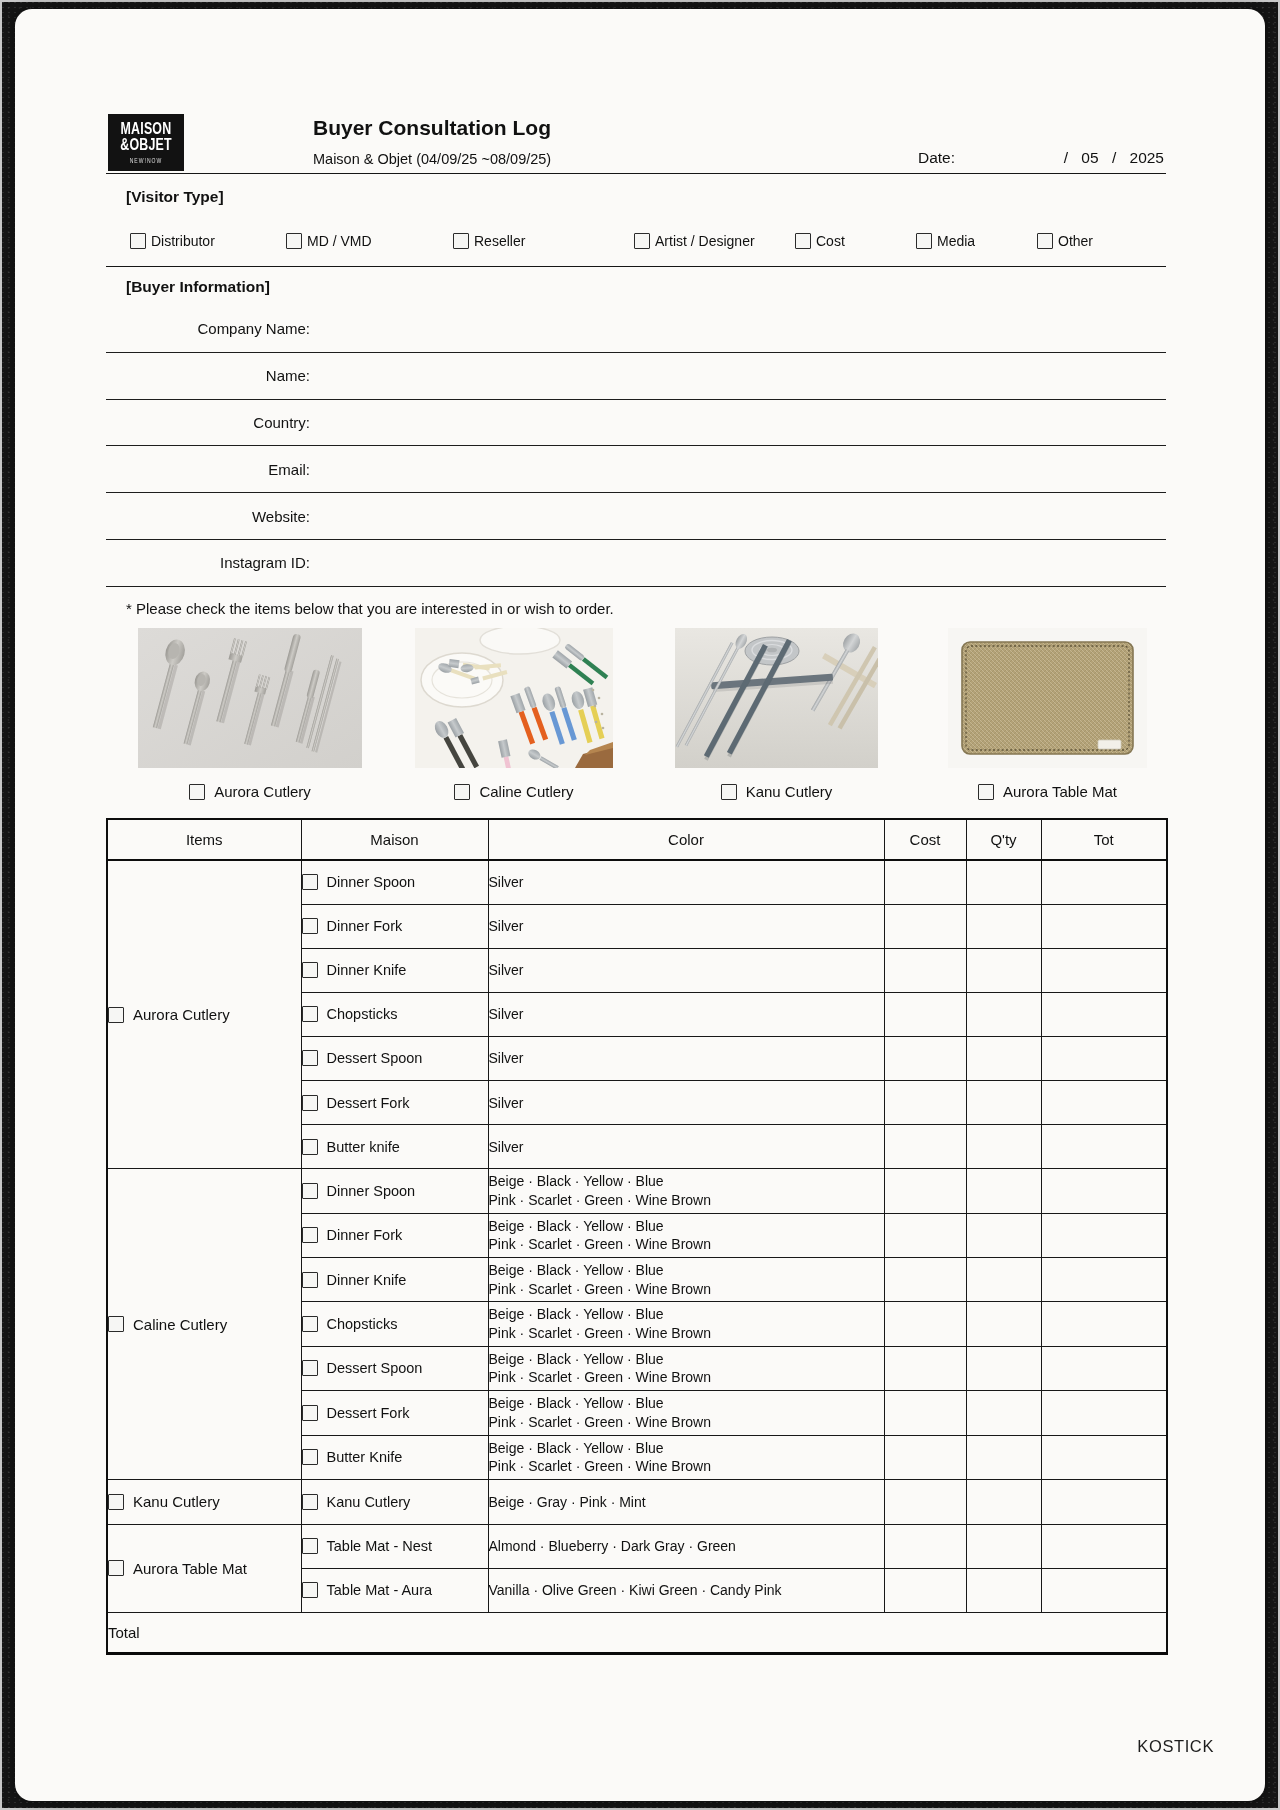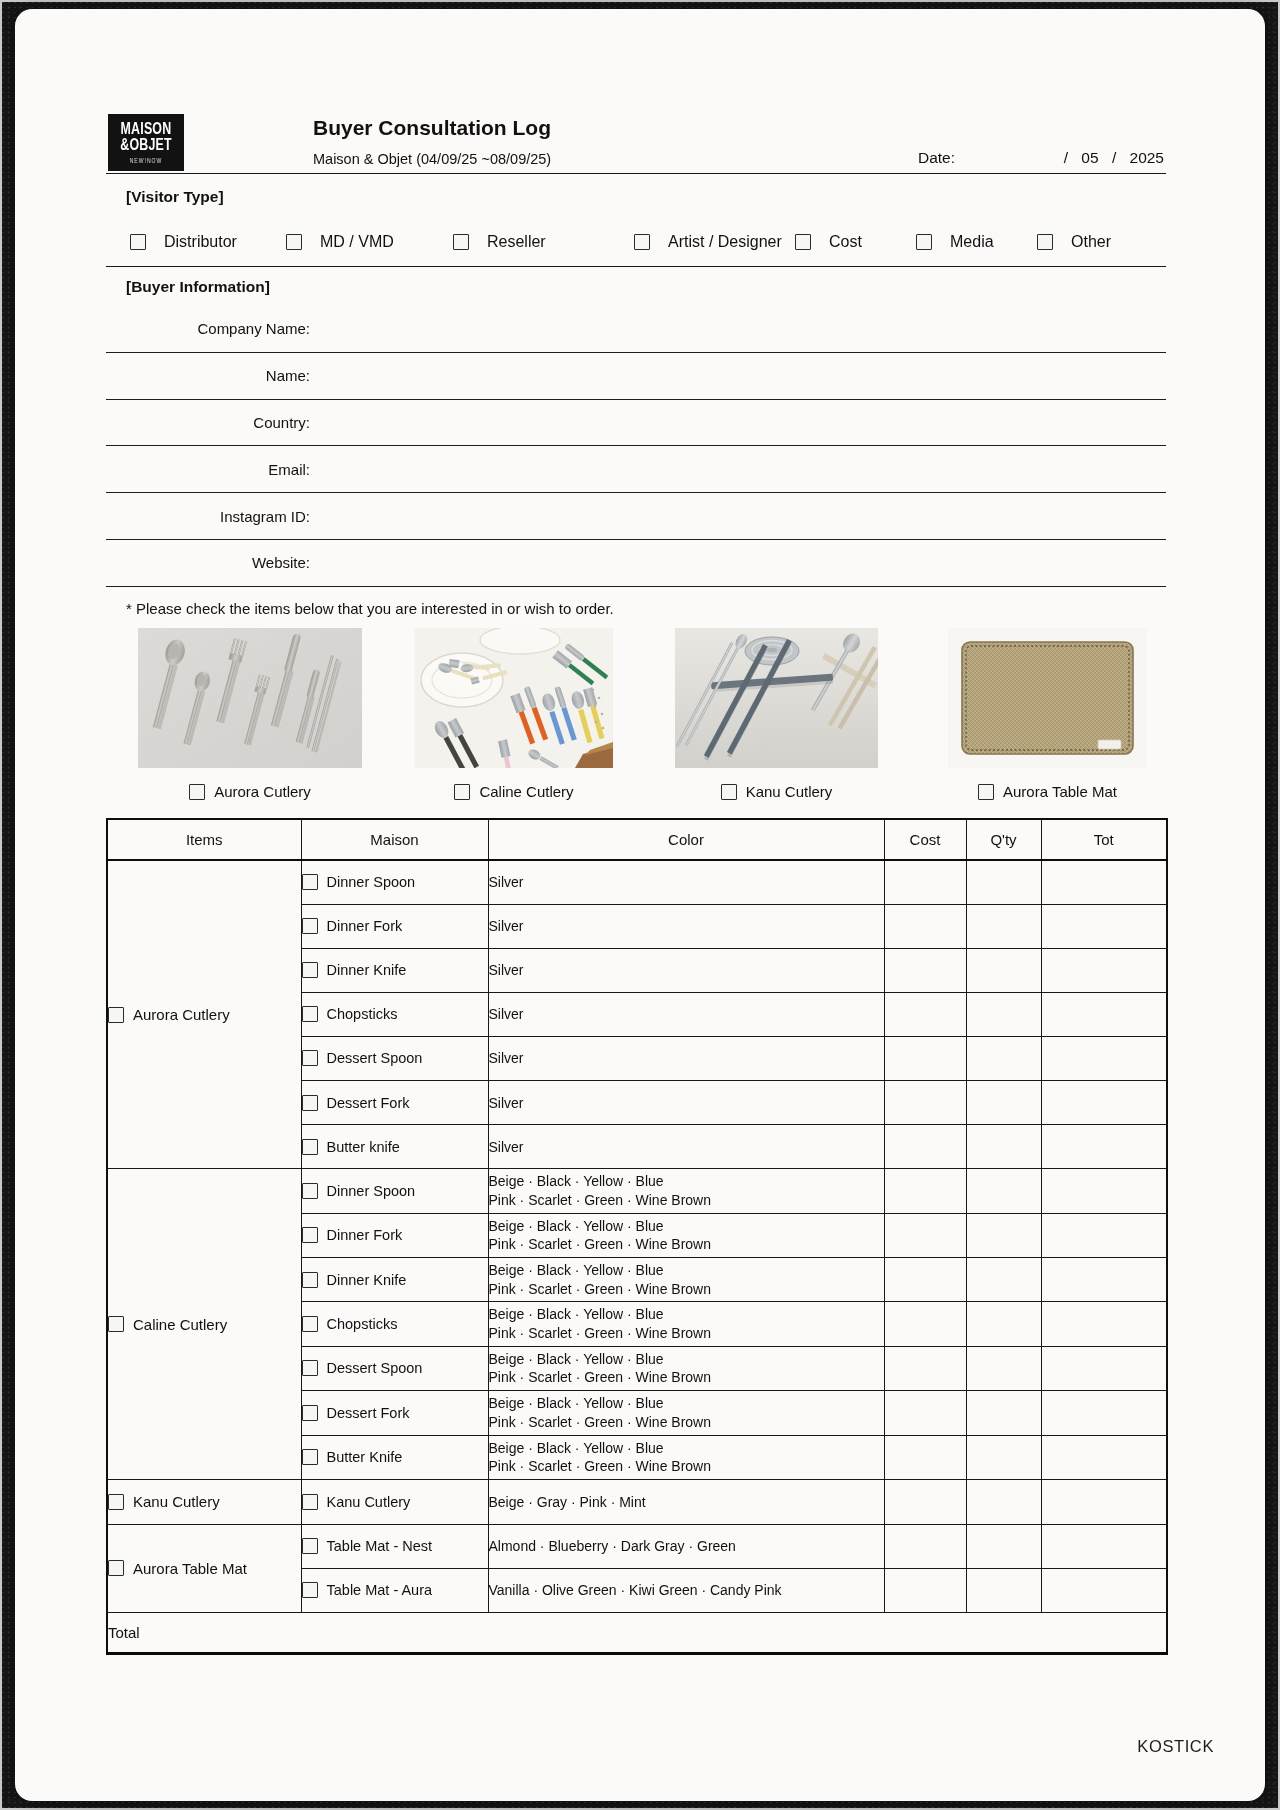--- a/index.html
+++ b/index.html
@@ -30,21 +30,21 @@
   .date-label{position:absolute;left:812px;top:149px;font-size:15.5px;}
   .date-value{position:absolute;right:2px;top:149px;font-size:15.5px;word-spacing:9px;}
   .rule{position:absolute;left:0;width:1060px;border-top:1.8px solid #161616;}
   .rule-header{top:173px;}
   .rule-visitor{top:266px;}
 
   
   .sec-label{position:absolute;left:20px;font-size:15.5px;font-weight:bold;}
   .visitor-label{top:188px;}
   .visitor-row{position:absolute;left:0;top:233px;width:1060px;height:20px;}
-  .opt{position:absolute;top:0;display:flex;align-items:center;gap:18px;font-size:16px;cursor:default;}
+  .opt{position:absolute;top:0;display:flex;align-items:center;gap:5px;font-size:14px;cursor:default;}
 
   
   .buyer-label{top:278px;}
   .buyer-rows{position:absolute;left:0;top:306px;width:1060px;}
   .buyer-row{height:45.8px;border-bottom:1.6px solid #1d1d1d;display:flex;align-items:center;}
   .flabel{width:204px;text-align:right;font-size:15px;}
   .fline{flex:1;height:100%;}
 
   
   .note{position:absolute;left:20px;top:600px;font-size:15px;}
@@ -135,25 +135,25 @@
         </div>
         <div class="buyer-row">
           <div class="flabel">Country:</div>
           <div class="fline"></div>
         </div>
         <div class="buyer-row">
           <div class="flabel">Email:</div>
           <div class="fline"></div>
         </div>
         <div class="buyer-row">
-          <div class="flabel">Instagram ID:</div>
+          <div class="flabel">Website:</div>
           <div class="fline"></div>
         </div>
         <div class="buyer-row">
-          <div class="flabel">Website:</div>
+          <div class="flabel">Instagram ID:</div>
           <div class="fline"></div>
         </div>
       </div>
 
     <div class="note">* Please check the items below that you are interested in or wish to order.</div>
 
     <div class="photo" style="left:32px;">
       <svg width="224" height="140" viewBox="0 0 224 140">
         <defs>
           <linearGradient id="m1" x1="0" y1="0" x2="1" y2="0">

